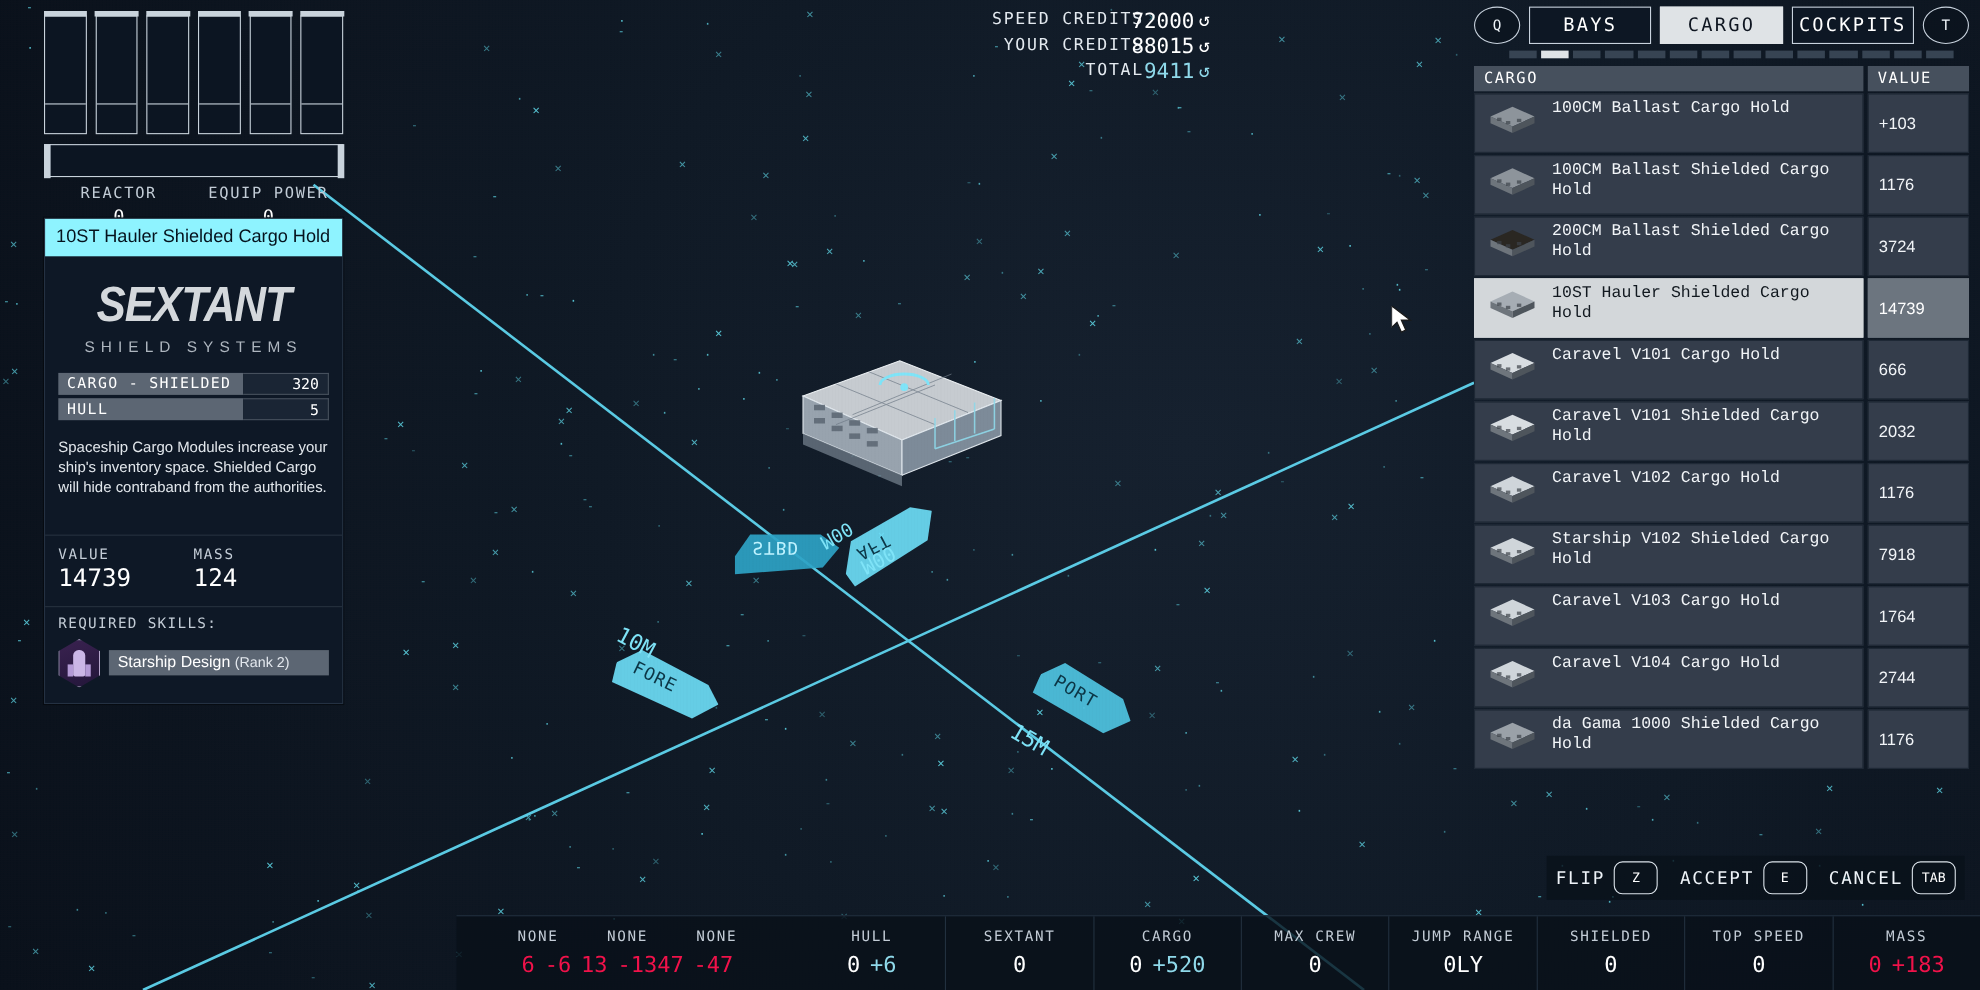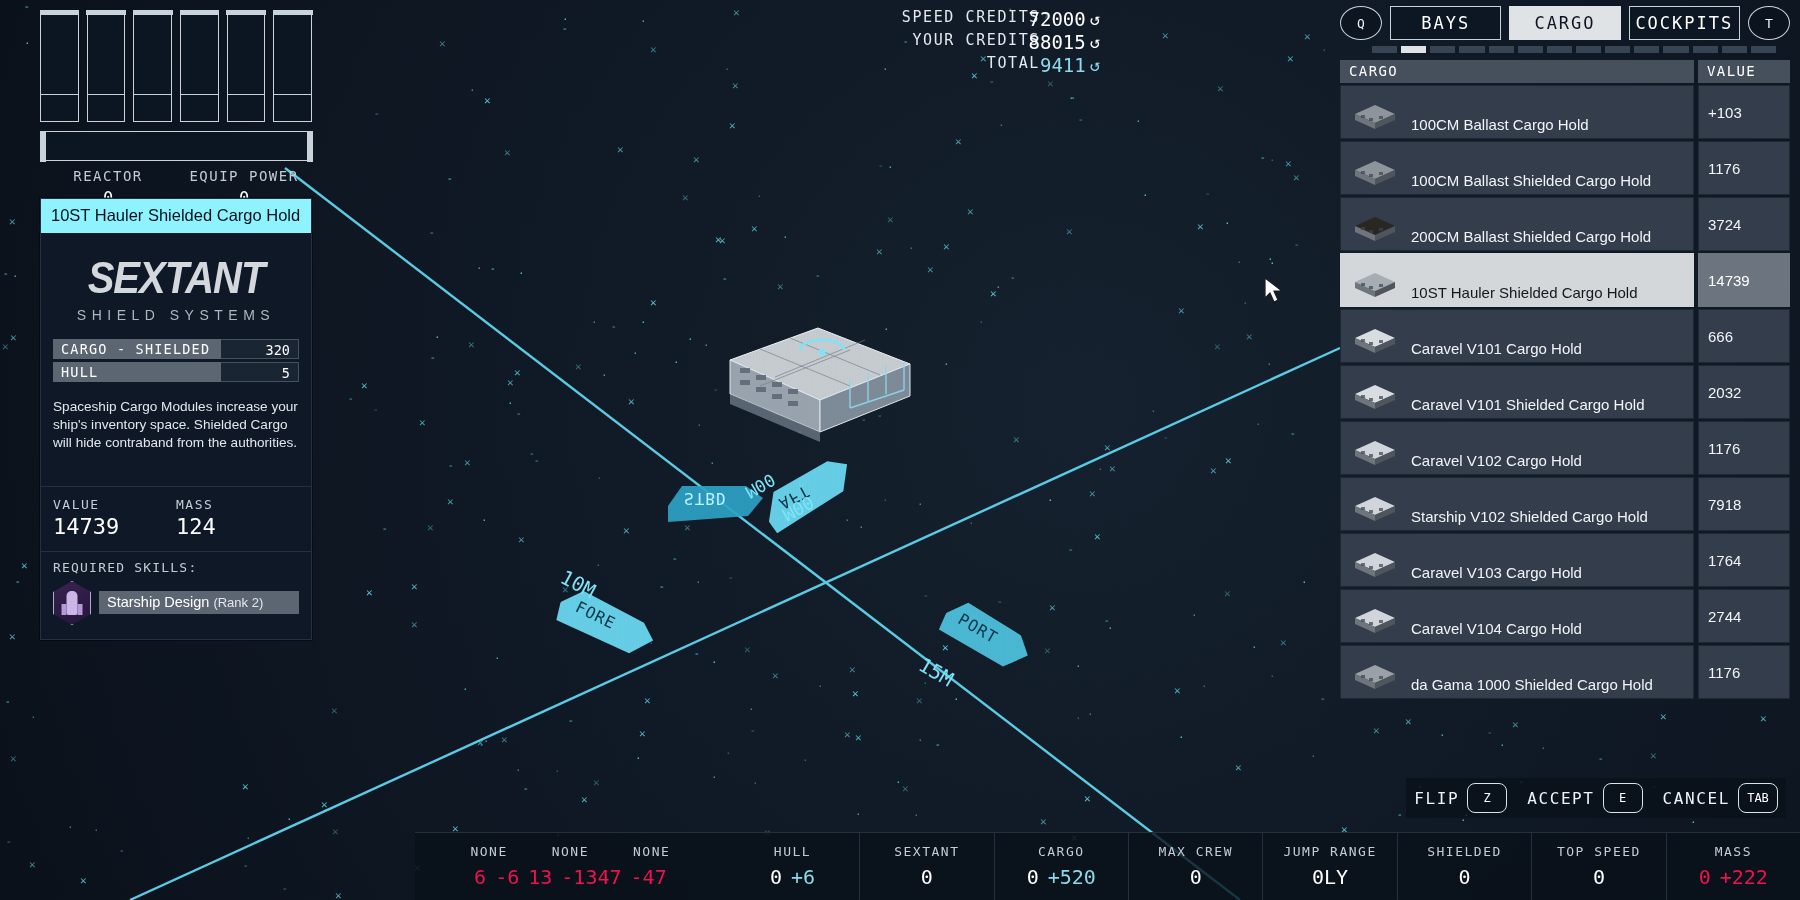--- a/index.html
+++ b/index.html
@@ -192,21 +192,21 @@
     padding:3px 0 4px 9px;
   }
   #listhead .hr {
     width:92px; background:#46505d; color:#fff; margin-left:4px;
     font-family:"DejaVu Sans Mono", monospace; font-size:14px; letter-spacing:1.4px;
     padding:3px 0 4px 9px;
   }
   .lrow { display:flex; margin-top:2px; }
   .lmain {
     flex:1; background:#343d4b; border:1px solid #1e2835;
-    display:flex; align-items:flex-end; min-height:54px; gap:10px; padding:4px 8px;
+    display:flex; align-items:flex-start; min-height:54px; gap:10px; padding:4px 8px;font-family:Liberation Mono, monospace;
   }
   .lthumb { width:52px; height:36px; flex:none; position:relative; }
   .lname { color:#f2f5f8; font-size:15px; line-height:1.18; }
   .lval {
     width:92px; margin-left:4px; background:#343d4b; border:1px solid #1e2835;
     color:#f2f5f8; font-size:15px; display:flex; align-items:center; padding-left:9px;
   }
   .lrow.sel .lmain { background:#d3d7da; border-color:#d3d7da; }
   .lrow.sel .lname { color:#11181f; }
   .lrow.sel .lval { background:#6c757f; border-color:#6c757f; color:#ffffff; }
@@ -978,19 +978,19 @@
         <div class="scell">
           <div class="schead">TOP SPEED</div>
           <div class="svals">
             <span class="">0</span>
           </div>
         </div>
         <div class="scell">
           <div class="schead">MASS</div>
           <div class="svals">
             <span class="neg">0</span>
-            <span class="neg">+222</span>
+            <span class="neg">+183</span>
           </div>
         </div>
       </div>
   </div>
 
 </div>
 
 </body></html>

